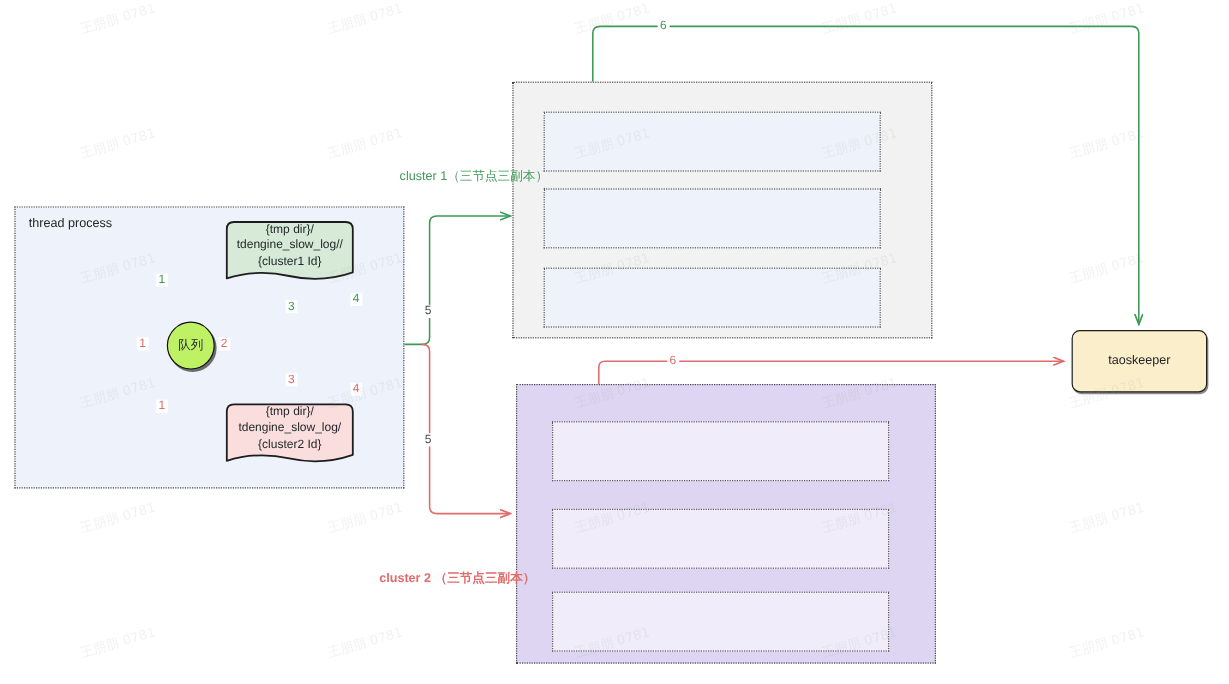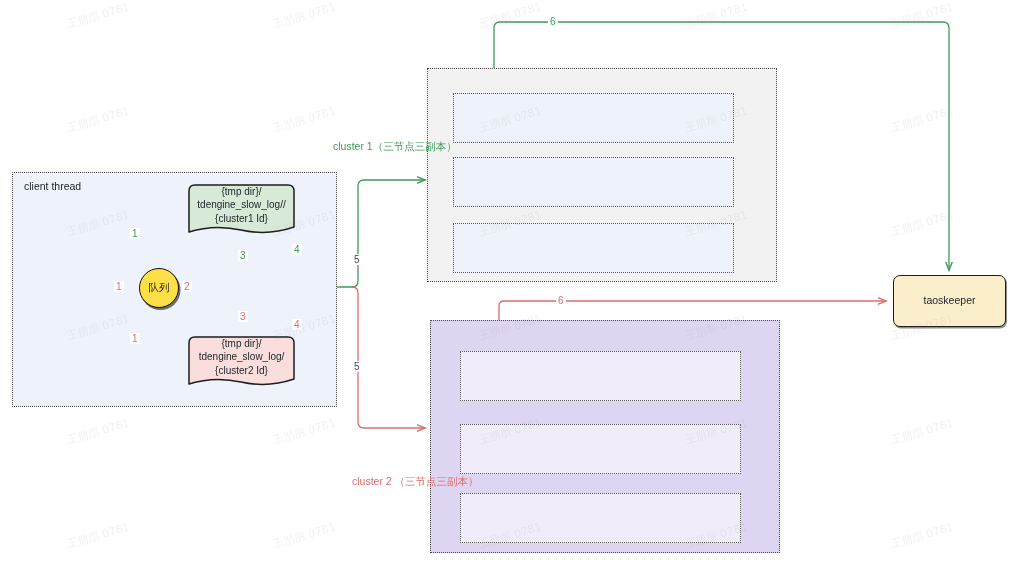--- a/index.html
+++ b/index.html
@@ -43,21 +43,21 @@
   .row-bg{background:#eef2fa;}
   .row-bg2{background:#f0ecfa;}
 
   .frame-label{position:absolute;font-size:10.5px;color:#23272b;
                z-index:25;white-space:nowrap;}
   .lbl-green{color:#3f9a57;}
   .lbl-red{color:#e06c6c;}
 
   
   .queue{position:absolute;width:38px;height:38px;border-radius:50%;
-         border:1.6px solid #101010;background:#fde047;
+         border:1.6px solid #101010;background:#bef264;
          display:flex;align-items:center;justify-content:center;
          font-size:10.5px;color:#23272b;
          box-shadow:1.5px 2px 0 rgba(0,0,0,.55);z-index:22;}
 
   
   .enum{position:absolute;font-size:10px;z-index:30;
         background:#ffffff;padding:0 2px;line-height:11px;}
   .en-green{color:#3f9a57;}
   .en-red{color:#e06c6c;}
   .en-gray{color:#4a4a4a;}
@@ -126,21 +126,21 @@
   <div class="enum en-red" style="left:238px;top:311px;">3</div>
   <div class="enum en-red" style="left:292px;top:319px;">4</div>
 
   <div class="enum en-gray" style="left:352px;top:254px;">5</div>
   <div class="enum en-gray" style="left:352px;top:361px;">5</div>
 
   <div class="enum en-green" style="left:548px;top:16px;">6</div>
   <div class="enum en-red" style="left:556px;top:295px;">6</div>
 
   <div class="frame dotted client-proc" style="left:12px;top:172px;width:325px;height:235px;z-index:10;"></div>
-  <div class="frame-label" style="left:24px;top:180px;">client thread</div>
+  <div class="frame-label" style="left:24px;top:180px;">thread process</div>
 
   <div class="nbox green" style="left:31px;top:222px;width:73px;height:25px;">
     <span>connection 1</span>
   </div>
   <div class="nbox red" style="left:31px;top:275px;width:73px;height:25px;">
     <span>connection 2</span>
   </div>
   <div class="nbox red" style="left:31px;top:327px;width:73px;height:25px;">
     <span>connection 3</span>
   </div>
@@ -214,21 +214,21 @@
     <span>dnode1C-dup1</span>
   </div>
   <div class="nbox green" style="left:548px;top:235px;width:76px;height:25px;">
     <span>dnode1C-dup2</span>
   </div>
   <div class="nbox green" style="left:640px;top:235px;width:76px;height:25px;">
     <span>dnode1C-dup3</span>
   </div>
 
   <div class="frame dotted cluster2-bg" style="left:430px;top:320px;width:350px;height:233px;z-index:10;"></div>
-  <div class="frame-label lbl-red" style="left:352px;top:475px;">cluster 2 （三节点三副本）</div>
+  <div class="frame-label lbl-red" style="left:316px;top:475px;font-weight:bold;">cluster 2 （三节点三副本）</div>
 
   <div class="frame dotted-thin row-bg2" style="left:460px;top:351px;width:281px;height:50px;z-index:12;"></div>
   <div class="nbox red" style="left:465px;top:356px;width:76px;height:40px;">
     <span class="txt-red">
       <span>dnode2A-</span><br>
       <span>dup1(MNODE)</span>
     </span>
   </div>
   <div class="nbox red" style="left:555px;top:364px;width:76px;height:25px;">
     <span>dnode2A-dup2</span>

